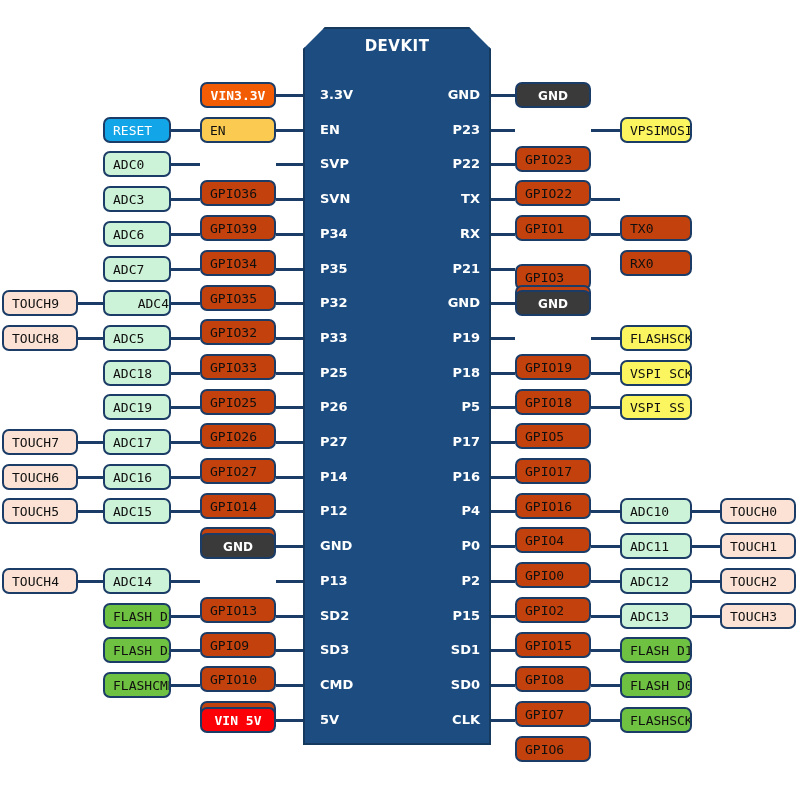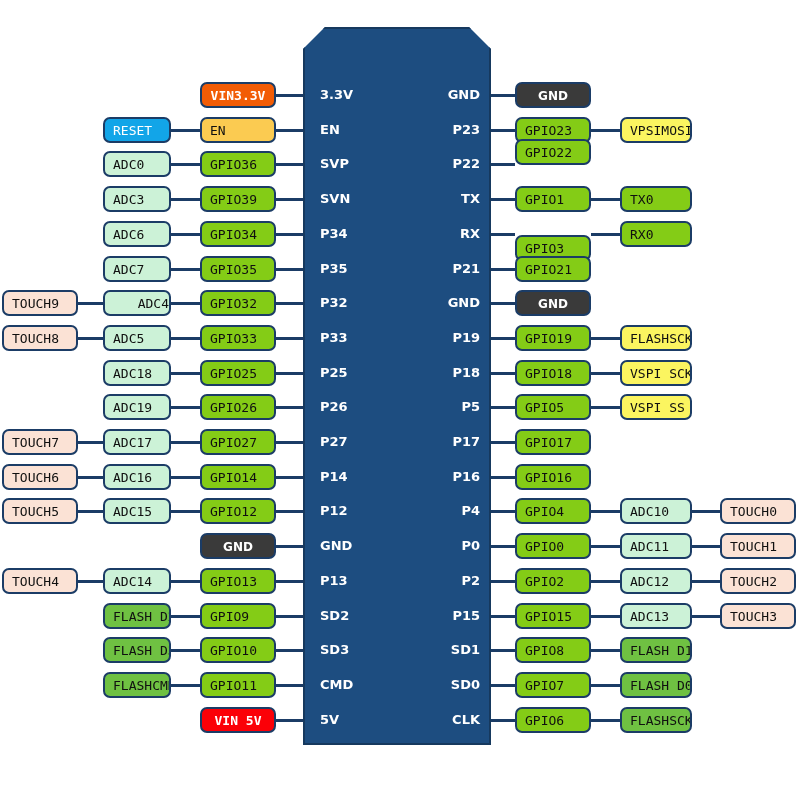--- a/index.html
+++ b/index.html
@@ -82,21 +82,21 @@
     font-family: "DejaVu Sans Mono", "Liberation Mono", monospace;
     white-space: nowrap;
     overflow: hidden;
     text-align: left;
     padding-left: 8px;
     color: #101010;
   }
   .box.center { text-align: center; padding-left: 0; }
 
   
-  .c-gpio   { background: #84cc16; }
+  .c-gpio   { background: #c2410c; margin-top: 29px; }
   .c-adc    { background: #ccf2d7; }
   .c-touch  { background: #fbe2d5; }
   .c-gnd    { background: #3a3a3a; color: #ffffff;
               font-family: "DejaVu Sans", "Liberation Sans", sans-serif;
               font-weight: bold; font-size: 12px; }
   .c-vin33  { background: #f25c05; color: #ffffff; font-weight: bold; }
   .c-vin5   { background: #fb0007; color: #ffffff; font-weight: bold; }
   .c-en     { background: #fbcb51; }
   .c-reset  { background: #12a5e8; color: #ffffff; }
   .c-vspi   { background: #fbf560; }
@@ -192,21 +192,21 @@
       <div class="box c-vin5 center" style="left: 200px; width: 76px; top: 707px;">VIN 5V</div>
     </div>
   <div id="right-side">
       <div class="wire" style="left: 491px; width: 24px; top: 94px;"></div>
       <div class="box c-gnd center" style="left: 515px; width: 76px; top: 82px;">GND</div>
       <div class="wire" style="left: 491px; width: 24px; top: 129px;"></div>
       <div class="wire" style="left: 591px; width: 29px; top: 129px;"></div>
       <div class="box c-gpio" style="left: 515px; width: 76px; top: 117px;">GPIO23</div>
       <div class="box c-vspi" style="left: 620px; width: 72px; top: 117px;">VPSIMOSI</div>
       <div class="wire" style="left: 491px; width: 24px; top: 163px;"></div>
-      <div class="box c-gpio" style="left: 515px; width: 76px; top: 139px;">GPIO22</div>
+      <div class="box c-gpio" style="left: 515px; width: 76px; top: 151px;">GPIO22</div>
       <div class="wire" style="left: 491px; width: 24px; top: 198px;"></div>
       <div class="wire" style="left: 591px; width: 29px; top: 198px;"></div>
       <div class="box c-gpio" style="left: 515px; width: 76px; top: 186px;">GPIO1</div>
       <div class="box c-gpio" style="left: 620px; width: 72px; top: 186px;">TX0</div>
       <div class="wire" style="left: 491px; width: 24px; top: 233px;"></div>
       <div class="wire" style="left: 591px; width: 29px; top: 233px;"></div>
       <div class="box c-gpio" style="left: 515px; width: 76px; top: 235px;">GPIO3</div>
       <div class="box c-gpio" style="left: 620px; width: 72px; top: 221px;">RX0</div>
       <div class="wire" style="left: 491px; width: 24px; top: 268px;"></div>
       <div class="box c-gpio" style="left: 515px; width: 76px; top: 256px;">GPIO21</div>
@@ -260,20 +260,21 @@
       <div class="wire" style="left: 591px; width: 29px; top: 684px;"></div>
       <div class="box c-gpio" style="left: 515px; width: 76px; top: 672px;">GPIO7</div>
       <div class="box c-flash" style="left: 620px; width: 72px; top: 672px;">FLASH D0</div>
       <div class="wire" style="left: 491px; width: 24px; top: 719px;"></div>
       <div class="wire" style="left: 591px; width: 29px; top: 719px;"></div>
       <div class="box c-gpio" style="left: 515px; width: 76px; top: 707px;">GPIO6</div>
       <div class="box c-flash" style="left: 620px; width: 72px; top: 707px;">FLASHSCK</div>
     </div>
 
   <div id="chip"></div>
+  <div id="chip-title">DEVKIT</div>
   <div id="chip-pins">
       <div class="pin-label left" style="top: 86px;">3.3V</div>
       <div class="pin-label left" style="top: 121px;">EN</div>
       <div class="pin-label left" style="top: 155px;">SVP</div>
       <div class="pin-label left" style="top: 190px;">SVN</div>
       <div class="pin-label left" style="top: 225px;">P34</div>
       <div class="pin-label left" style="top: 260px;">P35</div>
       <div class="pin-label left" style="top: 294px;">P32</div>
       <div class="pin-label left" style="top: 329px;">P33</div>
       <div class="pin-label left" style="top: 364px;">P25</div>

